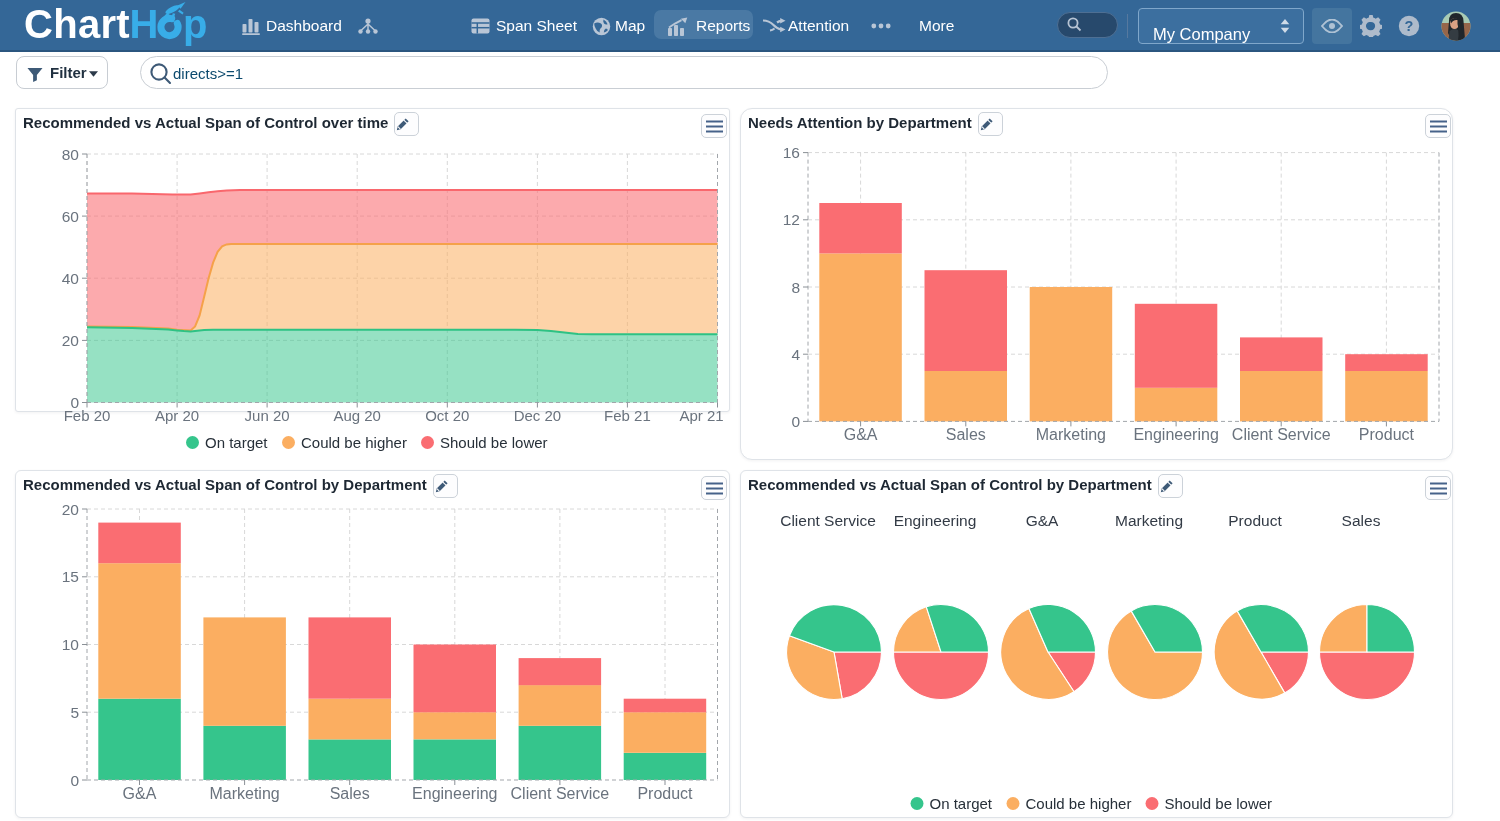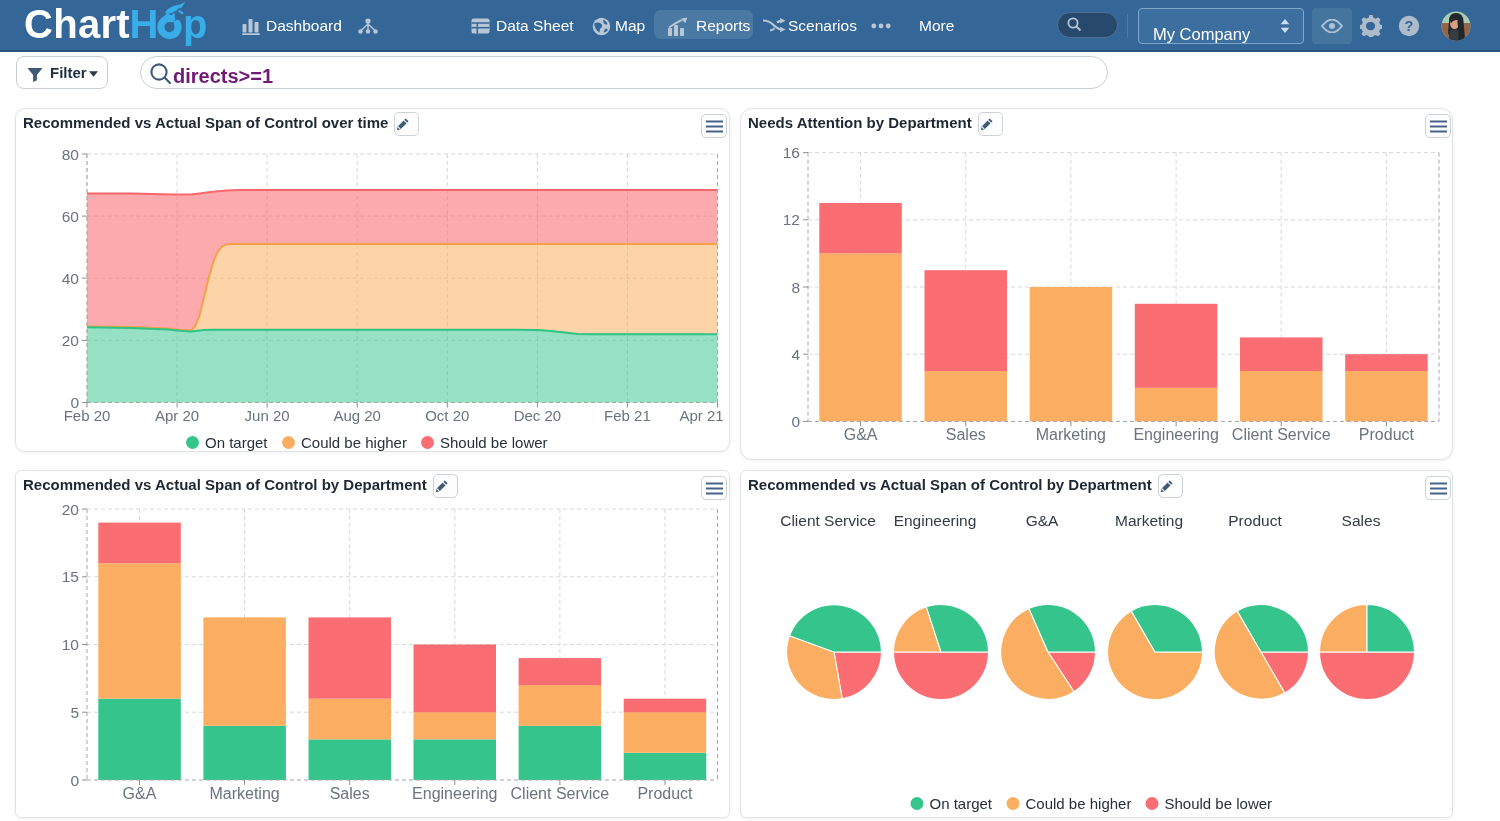--- a/index.html
+++ b/index.html
@@ -49,21 +49,21 @@
 <div style="position:absolute;left:471px;top:18px;">
         <svg width="19" height="16" viewBox="0 0 19 16">
           <rect x="0.5" y="0.5" width="18" height="15" rx="2" fill="#b9c6d6"></rect>
           <g stroke="#346797" stroke-width="1.5">
             <line x1="0.5" y1="5" x2="18.5" y2="5"></line>
             <line x1="0.5" y1="9.7" x2="18.5" y2="9.7"></line>
             <line x1="6.3" y1="5" x2="6.3" y2="15.5"></line>
           </g>
         </svg>
       </div>
-      <span style="position:absolute;left:496px;top:17px;font-size:15.5px;color:#fff;">Data Sheet</span>
+      <span style="position:absolute;left:496px;top:17px;font-size:15.5px;color:#fff;">Span Sheet</span>
 <div style="position:absolute;left:592px;top:17px;">
         <svg width="19" height="19" viewBox="0 0 19 19">
           <circle cx="9.5" cy="9.5" r="8.7" fill="#b9c6d6"></circle>
           <g fill="#346797">
             <path d="M2.2 6.5 Q5.5 4.5 8.5 6.2 Q11 7.8 9.5 10.5 Q7 12.5 7.8 15.5 Q4.8 14.5 3.8 11.8 Q2.2 9.5 2.2 6.5Z"></path>
             <path d="M11.5 2.6 Q14.5 4.2 15.6 7.2 Q13.8 8.2 12 6.5 Q10.8 4.5 11.5 2.6Z"></path>
             <path d="M13.8 11.5 Q15.8 11.5 15.8 13.3 Q14 15.3 11.8 15.5 Q11.8 12.5 13.8 11.5Z"></path>
           </g>
         </svg>
       </div>
@@ -86,21 +86,21 @@
             <path d="M1 2.5 Q7 2.5 11.5 7 Q15.5 11 19 11.5"></path>
             <path d="M8 12.5 Q10.5 12.2 12.5 10.5"></path>
             <path d="M15 4.5 Q17 3 19 2.8"></path>
           </g>
           <g fill="#b9c6d6">
             <path d="M23.5 11.5 L18.2 8.7 L18.2 14.3 Z"></path>
             <path d="M23.5 2.8 L18.2 0 L18.2 5.6 Z"></path>
           </g>
         </svg>
       </div>
-      <span style="position:absolute;left:788px;top:17px;font-size:15.5px;color:#fff;">Scenarios</span>
+      <span style="position:absolute;left:788px;top:17px;font-size:15.5px;color:#fff;">Attention</span>
 <div style="position:absolute;left:871px;top:23px;">
         <svg width="20" height="6" viewBox="0 0 20 6">
           <g fill="#b9c6d6">
             <circle cx="2.8" cy="3" r="2.4"></circle>
             <circle cx="10" cy="3" r="2.4"></circle>
             <circle cx="17.2" cy="3" r="2.4"></circle>
           </g>
         </svg>
       </div>
       <span style="position:absolute;left:899px;top:17px;font-size:15.5px;color:#fff;margin-left:20px;">More</span>
@@ -173,23 +173,23 @@
         </svg>
       </span>
 </div>
 <div style="position:absolute;left:140px;top:56px;width:968px;height:33px;border:1px solid #c9ced4;border-radius:16.5px;background:#fff;box-sizing:border-box;">
 <span style="position:absolute;left:9px;top:6px;">
         <svg width="22" height="22" viewBox="0 0 22 22">
           <circle cx="9" cy="9" r="7.6" fill="none" stroke="#3e5a77" stroke-width="2.1"></circle>
           <line x1="14.6" y1="14.6" x2="20" y2="20" stroke="#3e5a77" stroke-width="2.1" stroke-linecap="round"></line>
         </svg>
       </span>
-<span style="position:absolute;left:32px;top:8px;font-size:20px;font-weight:bold;color:#701a75;">directs&gt;=1</span>
-</div>
-<div style="position:absolute;left:15px;top:108px;width:715px;height:344px;background:#fff;border:1px solid #dfe3e8;border-radius:10px;box-sizing:border-box;box-shadow:0 1px 3px rgba(30,40,50,0.06);">
+<span style="position:absolute;left:32px;top:8px;font-size:15px;font-weight:normal;color:#0c4a6e;">directs&gt;=1</span>
+</div>
+<div style="position:absolute;left:15px;top:108px;width:715px;height:304px;background:#fff;border:1px solid #dfe3e8;border-radius:3px;box-sizing:border-box;box-shadow:0 1px 3px rgba(30,40,50,0.06);">
 <div style="position:absolute;left:7px;top:3px;font-size:15px;font-weight:bold;color:#1e2833;white-space:nowrap;">Recommended vs Actual Span of Control over time<span style="display:inline-block;vertical-align:-8px;margin-left:6px;width:25px;height:24px;border:1px solid #ccd2d9;border-radius:5px;background:#fdfdfe;text-align:center;box-sizing:border-box;"><svg width="15" height="15" viewBox="0 0 16 16" style="margin-top:4px">
             <path d="M11.4 1.5 L14.5 4.6 L6.0 13.1 L1.9 14.1 L2.9 10.0 Z" fill="#3e5a77"></path>
             <path d="M9.2 3.0 L13.0 6.8" stroke="#fdfdfe" stroke-width="1.1" fill="none"></path>
             <path d="M3.1 10.3 L5.7 12.9" stroke="#fdfdfe" stroke-width="1.1" fill="none"></path>
           </svg></span></div>
 <div style="position:absolute;left:685px;top:5px;width:26px;height:24px;border:1px solid #ccd2d9;border-radius:5px;background:#fdfdfe;box-sizing:border-box;">
         <svg width="17" height="13" viewBox="0 0 17 13" style="margin:5px 0 0 4px">
           <g stroke="#46628a" stroke-width="2">
             <line x1="0" y1="1.5" x2="17" y2="1.5"></line>
             <line x1="0" y1="6.5" x2="17" y2="6.5"></line>

